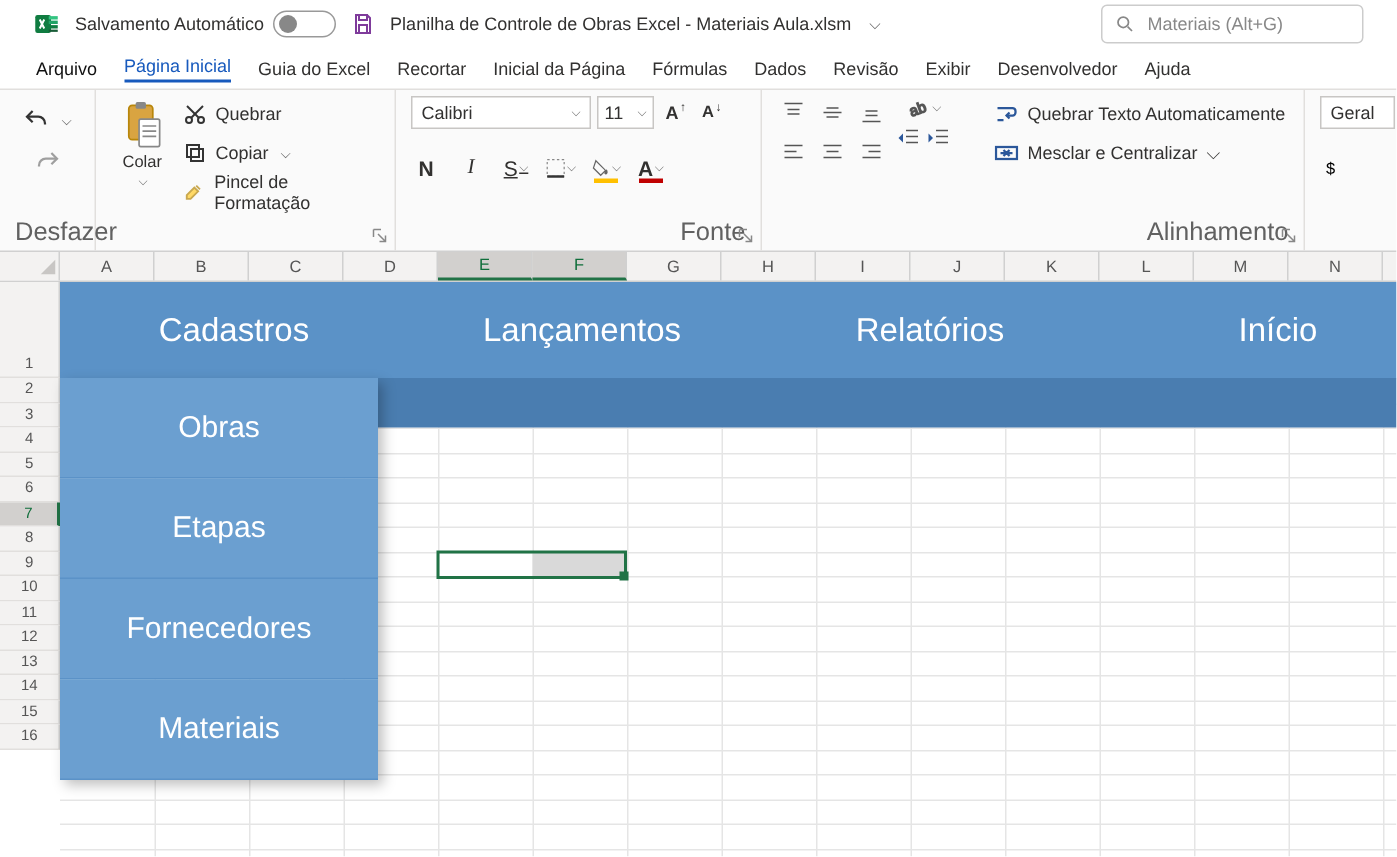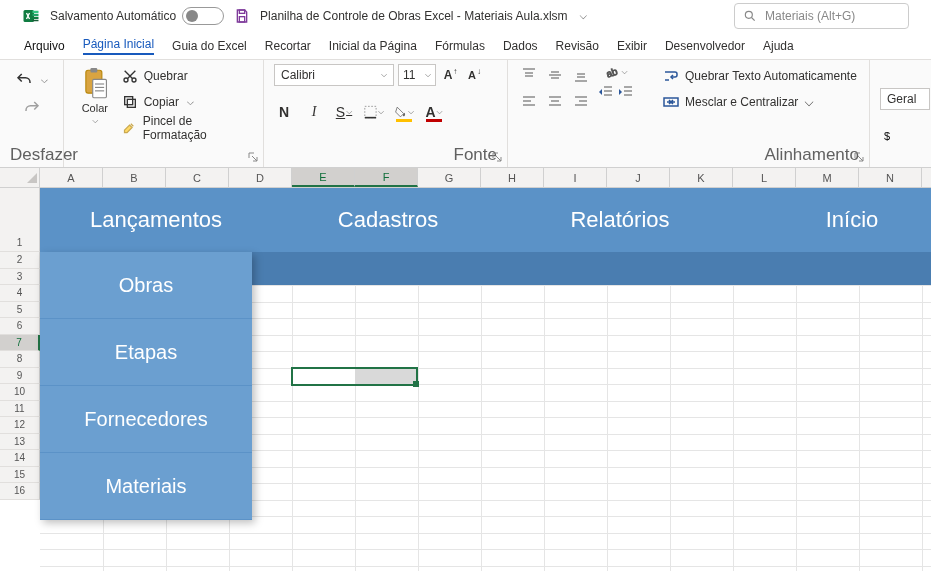--- a/index.html
+++ b/index.html
@@ -368,21 +368,21 @@
             <span class="chev">⌵</span>
         </div>
       </div>
     </div>
     <div class="group-label">Alinhamento</div>
     <svg class="group-launcher" viewBox="0 0 12 12">
         <path d="M2 2h5M2 2v5M5 5l5 5M10 6v4h-4" stroke="#888" fill="none"></path>
       </svg>
   </div>
 
-  <div class="group" style="border-right:none; width:60px;margin-top:24px;">
+  <div class="group" style="border-right:none; width:60px;">
     <div class="group-body" style="flex-direction:column;">
       <div class="numfmt">
           <span>Geral</span>
         </div>
       <div class="numrow2">
         <div class="fbtn">
             <svg width="16" height="16" viewBox="0 0 16 16">
               <text x="2" y="12" font-size="11">$</text>
             </svg>
           </div>
@@ -465,22 +465,22 @@
         <div class="hline" style="top: 278.5px;"></div>
         <div class="hline" style="top: 295px;"></div>
         <div class="hline" style="top: 311.5px;"></div>
         <div class="hline" style="top: 328px;"></div>
         <div class="hline" style="top: 344.5px;"></div>
         <div class="hline" style="top: 361px;"></div>
         <div class="hline" style="top: 377.5px;"></div>
       </div>
 
     <div class="bluebar">
+      <div class="bluetab">Cadastros</div>
       <div class="bluetab">Lançamentos</div>
-      <div class="bluetab">Cadastros</div>
       <div class="bluetab">Relatórios</div>
       <div class="bluetab">Início</div>
     </div>
     <div class="bluerow2"></div>
 
     <div class="ddmenu">
       <div class="dditem">Obras</div>
       <div class="dditem">Etapas</div>
       <div class="dditem">Fornecedores</div>
       <div class="dditem">Materiais</div>

